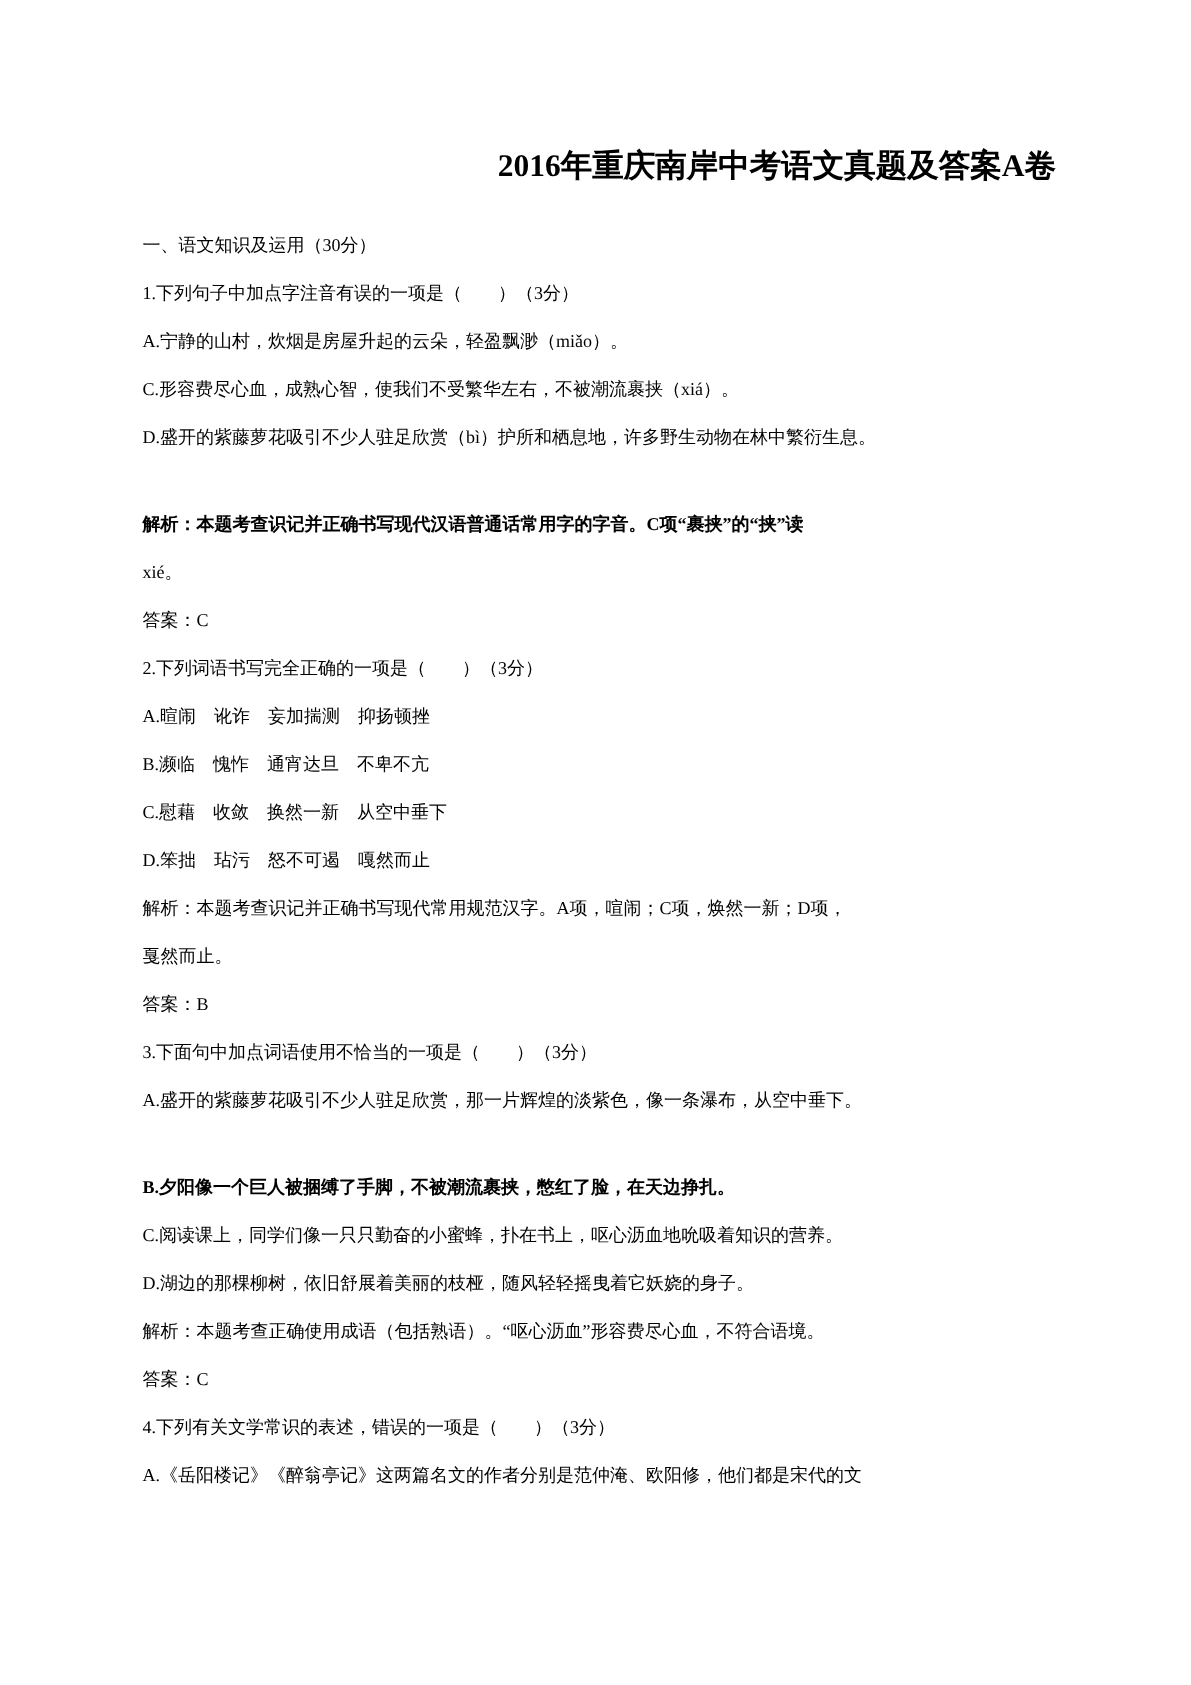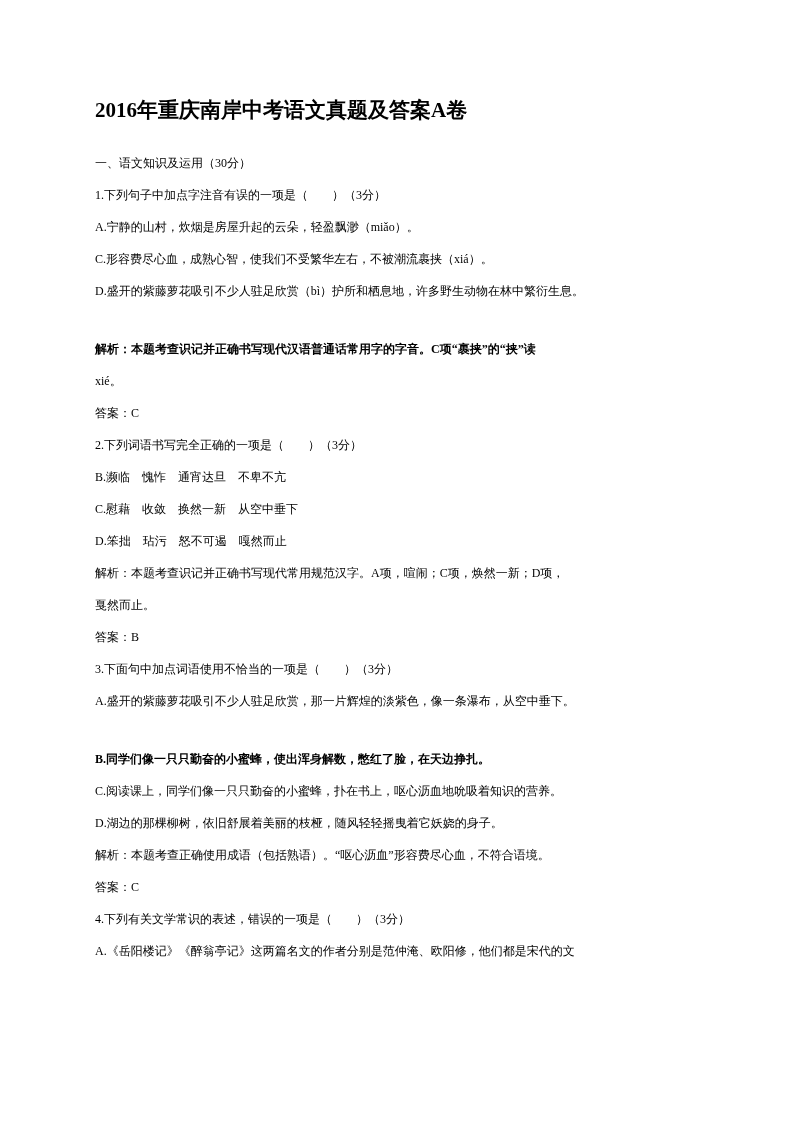--- a/index.html
+++ b/index.html
@@ -16,21 +16,21 @@
     box-sizing: border-box;
     padding: 96px 90px 0 95px;
     overflow: hidden;
     font-family: "Liberation Serif", "DejaVu Serif", serif;
     color: #000000;
   }
   .doc-title {
     font-size: 21px;
     line-height: 28px;
     font-weight: bold;
-    text-align: left;
+    text-align: right;
     margin: 0 0 23px 0;
     white-space: nowrap;
   }
   .line {
     font-size: 12px;
     height: 32px;
     line-height: 32px;
     margin: 0;
     white-space: nowrap;
   }
@@ -50,30 +50,31 @@
 
   <p class="line">1.下列句子中加点字注音有误的一项是（　　）（3分）</p>
   <p class="line">A.宁静的山村，炊烟是房屋升起的云朵，轻盈飘渺（miǎo）。</p>
   <p class="line">C.形容费尽心血，成熟心智，使我们不受繁华左右，不被潮流裹挟（xiá）。</p>
   <p class="line">D.盛开的紫藤萝花吸引不少人驻足欣赏（bì）护所和栖息地，许多野生动物在林中繁衍生息。</p>
   <p class="line gap-before">解析：本题考查识记并正确书写现代汉语普通话常用字的字音。C项“裹挟”的“挟”读</p>
   <p class="line">xié。</p>
   <p class="line">答案：C</p>
 
   <p class="line">2.下列词语书写完全正确的一项是（　　）（3分）</p>
+  <p class="line">A.暄闹　讹诈　妄加揣测　抑扬顿挫</p>
   <p class="line">B.濒临　愧怍　通宵达旦　不卑不亢</p>
   <p class="line">C.慰藉　收敛　换然一新　从空中垂下</p>
   <p class="line">D.笨拙　玷污　怒不可遏　嘎然而止</p>
   <p class="line">解析：本题考查识记并正确书写现代常用规范汉字。A项，喧闹；C项，焕然一新；D项，</p>
   <p class="line">戛然而止。</p>
   <p class="line">答案：B</p>
 
   <p class="line">3.下面句中加点词语使用不恰当的一项是（　　）（3分）</p>
   <p class="line">A.盛开的紫藤萝花吸引不少人驻足欣赏，那一片辉煌的淡紫色，像一条瀑布，从空中垂下。</p>
-  <p class="line gap-before">B.同学们像一只只勤奋的小蜜蜂，使出浑身解数，憋红了脸，在天边挣扎。</p>
+  <p class="line gap-before">B.夕阳像一个巨人被捆缚了手脚，不被潮流裹挟，憋红了脸，在天边挣扎。</p>
   <p class="line">C.阅读课上，同学们像一只只勤奋的小蜜蜂，扑在书上，呕心沥血地吮吸着知识的营养。</p>
   <p class="line">D.湖边的那棵柳树，依旧舒展着美丽的枝桠，随风轻轻摇曳着它妖娆的身子。</p>
   <p class="line">解析：本题考查正确使用成语（包括熟语）。“呕心沥血”形容费尽心血，不符合语境。</p>
   <p class="line">答案：C</p>
 
   <p class="line">4.下列有关文学常识的表述，错误的一项是（　　）（3分）</p>
   <p class="line">A.《岳阳楼记》《醉翁亭记》这两篇名文的作者分别是范仲淹、欧阳修，他们都是宋代的文</p>
 
 </div>
 

